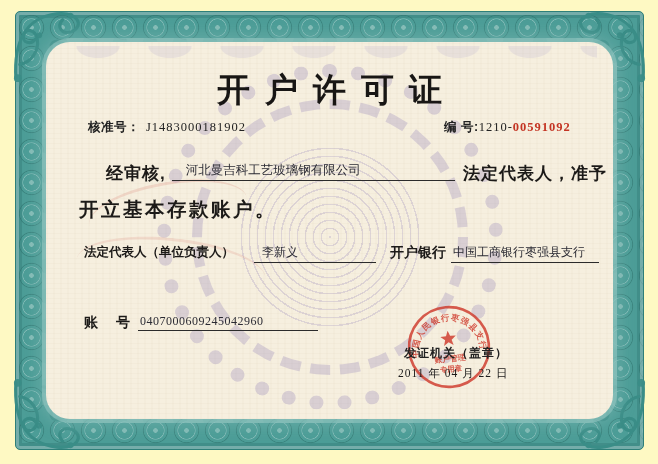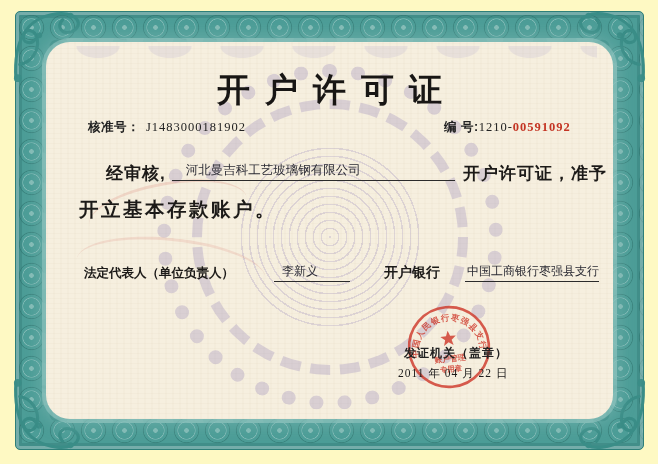--- a/index.html
+++ b/index.html
@@ -65,21 +65,21 @@
   .meta-serial{position:absolute;left:398px;top:77px;font-size:12.5px;font-weight:700;color:#222;letter-spacing:.5px;}
   .meta-serial .pre{font-weight:400;font-family:"Liberation Serif",serif;letter-spacing:1px;}
   .meta-serial .red{font-weight:700;font-family:"Liberation Serif",serif;letter-spacing:1px;}
 
   .row1{position:absolute;left:60px;right:6px;top:120px;display:flex;align-items:flex-start;height:30px;}
   .big{font-size:17px;font-weight:700;color:#1c1a18;letter-spacing:1px;white-space:nowrap;}
   .u{border-bottom:1.5px solid #2b2b2b;}
   .company-line{flex:1;margin:0 8px 1px 6px;padding:0 0 1px 14px;font-size:12.5px;color:#2a2a33;white-space:nowrap;}
   .row2{position:absolute;left:33px;top:154px;font-size:19.5px;font-weight:700;color:#1c1a18;letter-spacing:2.5px;}
 
-  .row3{position:absolute;left:38px;right:14px;top:218px;display:flex;align-items:center;height:26px;gap:20px;}
+  .row3{position:absolute;left:38px;right:14px;top:202px;display:flex;align-items:flex-start;height:26px;}
   .lbl{font-size:12.5px;font-weight:700;color:#1c1a18;white-space:nowrap;}
   .rep-line{width:114px;margin:0 6px 1px 20px;padding:0 0 1px 8px;font-size:12px;color:#2a2a33;white-space:nowrap;}
   .bank-lbl{font-size:14px;font-weight:700;color:#1c1a18;margin-left:8px;white-space:nowrap;}
   .bank-line{flex:1;margin:0 0 1px 5px;padding:0 0 1px 2px;font-size:12px;color:#2a2a33;white-space:nowrap;}
 
   .row4{position:absolute;left:38px;top:266px;display:flex;align-items:flex-end;height:24px;}
   .acct-lbl{font-size:14px;font-weight:700;color:#1c1a18;letter-spacing:2px;white-space:nowrap;}
   .acct-line{width:178px;margin:0 0 1px 6px;padding:0 0 1px 2px;font-size:12px;letter-spacing:.5px;
     font-family:"Liberation Serif",serif;color:#2a2a33;white-space:nowrap;}
 
@@ -161,31 +161,35 @@
       <div class="meta-approval">
         <span>核准号：</span><span class="val">J1483000181902</span>
       </div>
       <div class="meta-serial">
         <span>编 号:</span><span class="pre">1210-</span><span class="red" style="color:#c43524;">00591092</span>
       </div>
 
       <div class="row1">
         <span class="big">经审核,</span>
         <span class="company-line u">河北曼吉科工艺玻璃钢有限公司</span>
-        <span class="big">开户许可证，准予</span>
+        <span class="big">法定代表人，准予</span>
       </div>
       <div class="row2">开立基本存款账户。</div>
 
       <div class="row3">
         <span class="lbl">法定代表人（单位负责人）</span>
         <span class="rep-line u">李新义</span>
         <span class="bank-lbl">开户银行</span>
         <span class="bank-line u">中国工商银行枣强县支行</span>
       </div>
 
+      <div class="row4">
+        <span class="acct-lbl">账　号</span>
+        <span class="acct-line u">0407000609245042960</span>
+      </div>
 
       <svg class="seal" viewBox="0 0 84 84">
         <defs>
           <path id="sealArc" d="M 13 56 A 30.5 30.5 0 1 1 71 56" fill="none"></path>
         </defs>
         <g stroke="#cf3a2c" fill="#cf3a2c">
           <circle cx="42" cy="42" r="39" fill="none" stroke-width="2.6"></circle>
           <polygon stroke="none" points="42,26 44,31.2 49.6,31.5 45.2,35.1 46.7,40.5 42,37.4 37.3,40.5 38.8,35.1 34.4,31.5 40,31.2"></polygon>
           <text font-size="8.2" stroke="none" font-weight="bold" letter-spacing="1">
             <textPath href="#sealArc" startOffset="6">中国人民银行枣强县支行</textPath>

